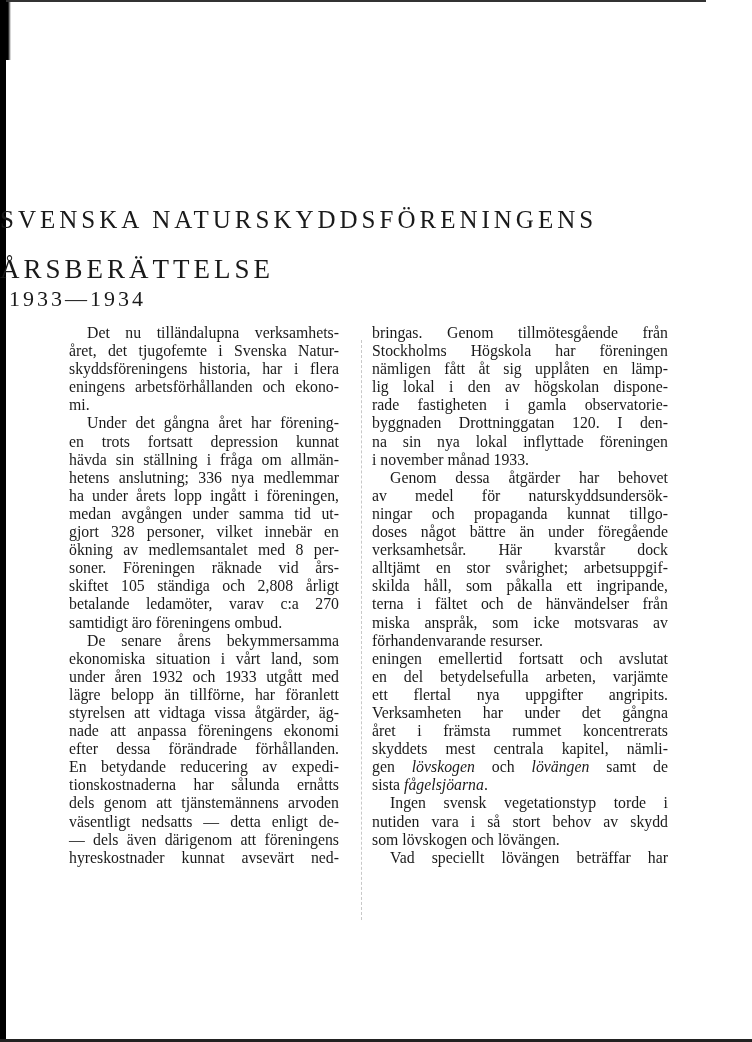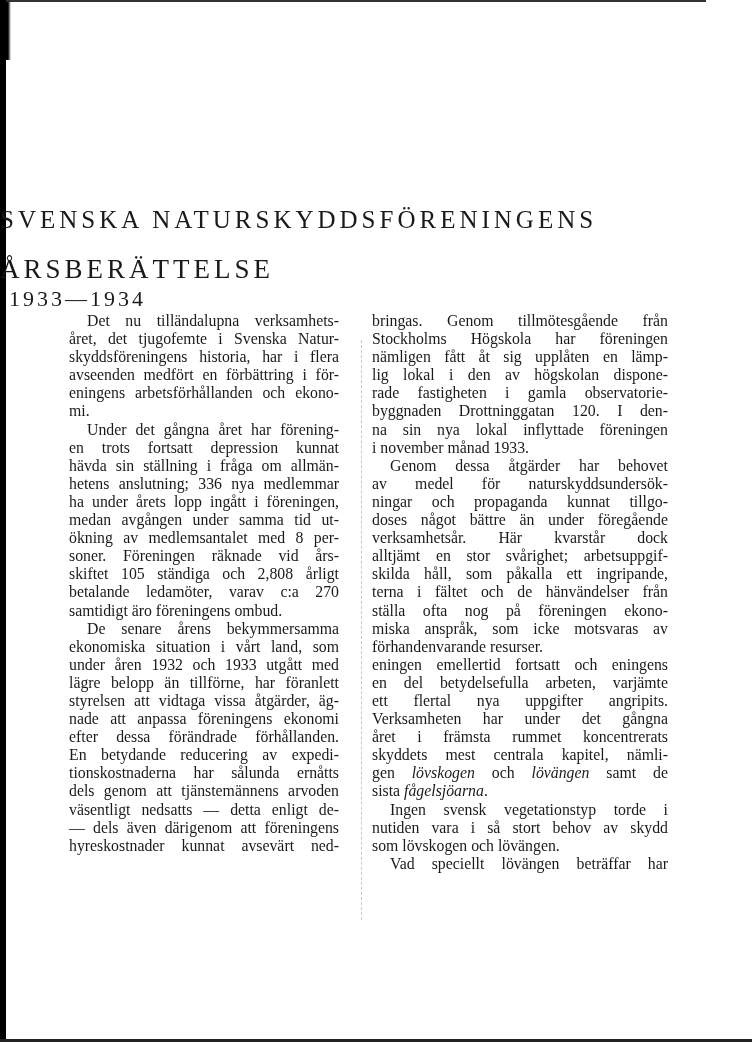--- a/index.html
+++ b/index.html
@@ -23,21 +23,21 @@
     }
     .title {
       position: absolute; left: 0; width: 752px; text-align: left;
       font-family: "Liberation Serif", serif; font-weight: normal;
       letter-spacing: 4px; margin: 0;
     }
     .title-1 { top: 206px; font-size: 25px; }
     .title-2 { top: 254px; font-size: 27px; }
     .years { top: 286px; font-size: 22px; letter-spacing: 3px; padding-left: 9px; }
     .col {
-      position: absolute; top: 312px; width: 270px;
+      position: absolute; top: 324px; width: 270px;
       font-family: "Liberation Serif", serif; font-size: 15.8px; line-height: 18.1px;
     }
     .col-left { left: 69px; }
     .col-right { left: 372px; width: 296px; }
     .line {
       display: block; white-space: nowrap; text-align: justify; text-align-last: justify;
       height: 18.1px;
     }
     .line.last { text-align-last: left; }
     .line.indent { padding-left: 18px; }
@@ -56,29 +56,29 @@
 <div class="edge-bottom"></div>
 
 <h1 class="title title-1">SVENSKA NATURSKYDDSFÖRENINGENS</h1>
 <h2 class="title title-2">ÅRSBERÄTTELSE</h2>
 <div class="title years">1933—1934</div>
 
 <div class="col col-left" id="col-left">
     <span class="line indent">Det nu tilländalupna verksamhets-</span>
     <span class="line">året, det tjugofemte i Svenska Natur-</span>
     <span class="line">skyddsföreningens historia, har i flera</span>
-    <span class="line">avseenden medfört en förbättring i för-</span>
     <span class="line">eningens arbetsförhållanden och ekono-</span>
     <span class="line last">mi.</span>
     <span class="line indent">Under det gångna året har förening-</span>
     <span class="line">en trots fortsatt depression kunnat</span>
     <span class="line">hävda sin ställning i fråga om allmän-</span>
     <span class="line">hetens anslutning; 336 nya medlemmar</span>
     <span class="line">ha under årets lopp ingått i föreningen,</span>
     <span class="line">medan avgången under samma tid ut-</span>
+    <span class="line">gjort 328 personer, vilket innebär en</span>
     <span class="line">ökning av medlemsantalet med 8 per-</span>
     <span class="line">soner. Föreningen räknade vid års-</span>
     <span class="line">skiftet 105 ständiga och 2,808 årligt</span>
     <span class="line">betalande ledamöter, varav c:a 270</span>
     <span class="line last">samtidigt äro föreningens ombud.</span>
     <span class="line indent">De senare årens bekymmersamma</span>
     <span class="line">ekonomiska situation i vårt land, som</span>
     <span class="line">under åren 1932 och 1933 utgått med</span>
     <span class="line">lägre belopp än tillförne, har föranlett</span>
     <span class="line">styrelsen att vidtaga vissa åtgärder, äg-</span>
@@ -102,24 +102,23 @@
     <span class="line">na sin nya lokal inflyttade föreningen</span>
     <span class="line last">i november månad 1933.</span>
     <span class="line indent">Genom dessa åtgärder har behovet</span>
     <span class="line">av medel för naturskyddsundersök-</span>
     <span class="line">ningar och propaganda kunnat tillgo-</span>
     <span class="line">doses något bättre än under föregående</span>
     <span class="line">verksamhetsår. Här kvarstår dock</span>
     <span class="line">alltjämt en stor svårighet; arbetsuppgif-</span>
     <span class="line">skilda håll, som påkalla ett ingripande,</span>
     <span class="line">terna i fältet och de hänvändelser från</span>
-    <span class="line">ställa ofta nog på föreningen ekono-</span>
     <span class="line">miska anspråk, som icke motsvaras av</span>
     <span class="line last">förhandenvarande resurser.</span>
-    <span class="line">eningen emellertid fortsatt och eningens</span>
+    <span class="line">eningen emellertid fortsatt och avslutat</span>
     <span class="line">en del betydelsefulla arbeten, varjämte</span>
     <span class="line">ett flertal nya uppgifter angripits.</span>
     <span class="line">Verksamheten har under det gångna</span>
     <span class="line">året i främsta rummet koncentrerats</span>
     <span class="line">skyddets mest centrala kapitel, nämli-</span>
     <span class="line"><span>gen </span><em>lövskogen</em><span> och </span><em>lövängen</em><span> samt de</span></span>
     <span class="line last"><span>sista </span><em>fågelsjöarna</em><span>.</span></span>
     <span class="line indent">Ingen svensk vegetationstyp torde i</span>
     <span class="line">nutiden vara i så stort behov av skydd</span>
     <span class="line last">som lövskogen och lövängen.</span>

